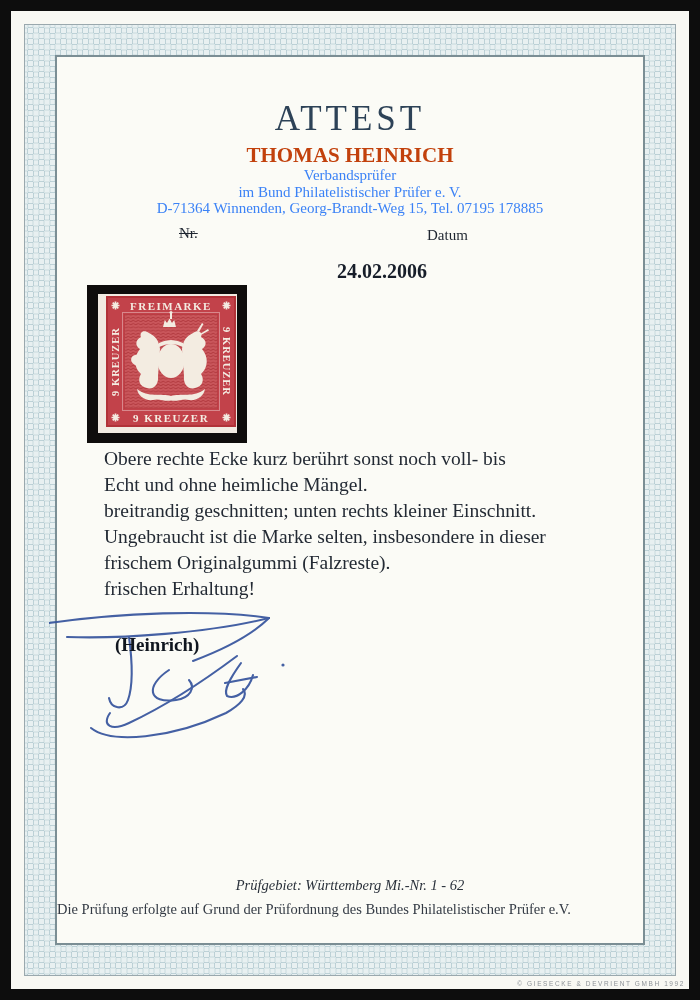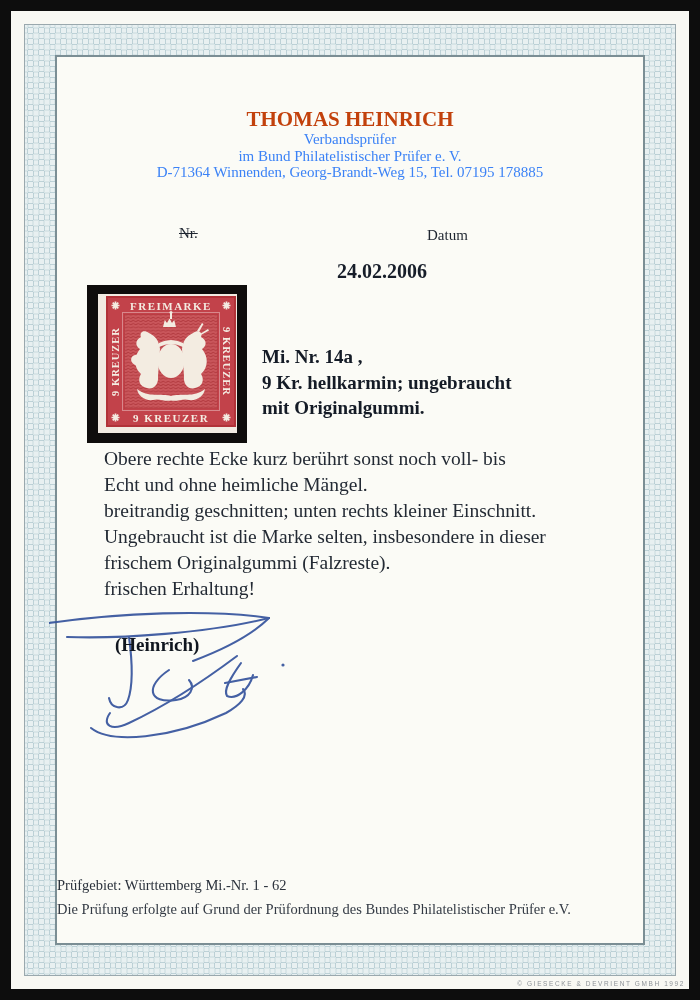--- a/index.html
+++ b/index.html
@@ -44,41 +44,42 @@
   
   .item{position:absolute;left:205px;top:287px;font-size:19px;font-weight:bold;
         line-height:25.5px;color:#141b26;}
   
   .findings{position:absolute;left:47px;top:389px;font-size:19.5px;line-height:26px;color:#232a34;}
   
   .signature{position:absolute;left:-8px;top:550px;width:370px;height:150px;}
   .signature svg{position:absolute;left:0;top:0;}
   .sig-name{position:absolute;left:66px;top:27px;font-size:19px;font-weight:bold;color:#10161f;}
   
-  .pruefgebiet{position:absolute;top:820px;left:0;width:100%;
-               font-size:14.5px;color:#2a313b;}
+  .pruefgebiet{position:absolute;top:820px;left:0;width:100%;text-align:center;
+               font-size:14.5px;color:#2a313b;font-style:italic;}
   .footer-line{position:absolute;top:844px;left:0;width:100%;text-align:left;
                font-size:14.5px;color:#333a44;}
   
   .printer-credit{
     position:absolute;right:15px;bottom:13px;font-family:"Liberation Sans",sans-serif;
     font-size:6.5px;letter-spacing:1.6px;color:#8d9297;
   }
   .stamp-band-text{font-family:"Liberation Serif",serif;font-weight:bold;fill:#f4ece2;}
 </style>
 </head>
 <body>
 
 <div class="page">
   <div class="frame-black">
     <div class="frame-white">
       <div class="frame-guilloche">
         <div class="content">
 
           <div class="header">
+            <div class="title">ATTEST</div>
             <div class="examiner">THOMAS HEINRICH</div>
             <div class="hline">Verbandsprüfer</div>
             <div class="hline">im Bund Philatelistischer Prüfer e. V.</div>
             <div class="hline">D-71364 Winnenden, Georg-Brandt-Weg 15, Tel. 07195 178885</div>
           </div>
 
           <div class="nr-label">Nr.</div>
           <div class="datum-label">Datum</div>
 
           <div class="date">24.02.2006</div>
@@ -138,25 +139,20 @@
 
                   <path d="M86,36 C91,32 96,35 94,40 C100,43 100,49 95,52 C102,60 101,71 94,77 C98,83 95,90 88,91 C81,93 76,87 77,79 L75,52 C76,43 80,39 86,36 Z"></path>
                   <path d="M90,34 l5,-8 1.5,1 -4.5,8 z M93,37 l8,-5 1,1.6 -8,4.5 z"></path>
 
                   <path d="M30,92 C41,101 55,96 64,99 C73,96 87,101 98,92 C97,99 90,104 82,103 C76,101 70,105 64,103.5 C58,105 52,101 46,103 C38,104 31,99 30,92 Z"></path>
                 </g>
               </g>
             </svg>
           </div>
 
-          <div class="item">
-            <div>Mi. Nr. 14a ,</div>
-            <div>9 Kr. hellkarmin; ungebraucht</div>
-            <div>mit Originalgummi.</div>
-          </div>
 
           <div class="findings">
             <div>Obere rechte Ecke kurz berührt sonst noch voll- bis</div>
             <div>Echt und ohne heimliche Mängel.</div>
             <div>breitrandig geschnitten; unten rechts kleiner Einschnitt.</div>
             <div>Ungebraucht ist die Marke selten, insbesondere in dieser</div>
             <div>frischem Originalgummi (Falzreste).</div>
             <div>frischen Erhaltung!</div>
           </div>
 

